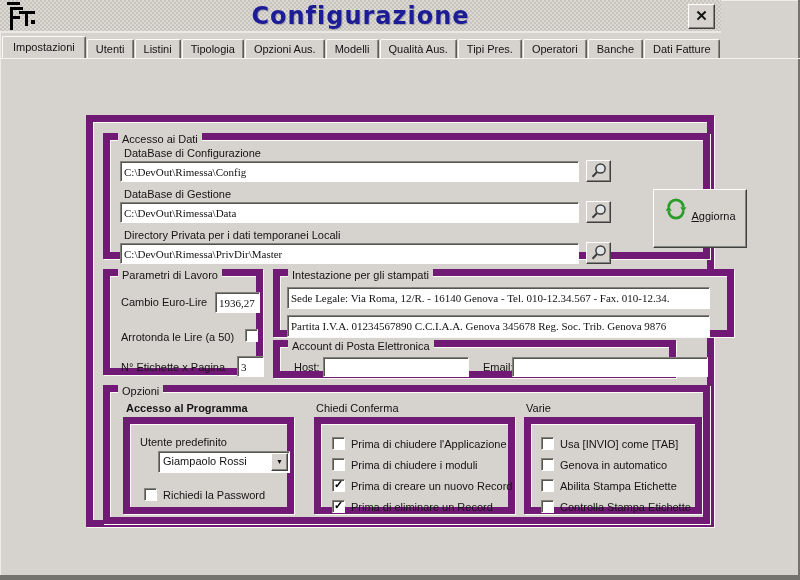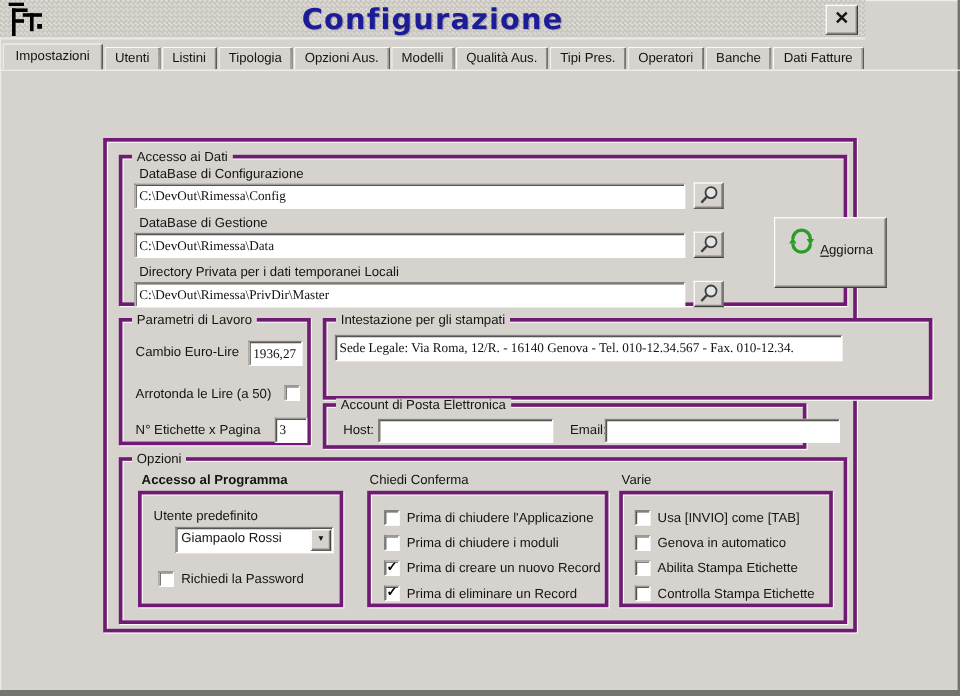--- a/index.html
+++ b/index.html
@@ -28,21 +28,21 @@
 
   
   .tabs { position:absolute; left:2px; top:36px; height:22px; display:flex; align-items:flex-end; white-space:nowrap; }
   .tab { height:19px; line-height:18px; padding:0 8px; margin-right:1px; background:#d6d3ce;
     border:1px solid #5c5a55; border-bottom:none; border-top-color:#fbfaf7; border-left-color:#fbfaf7;
     border-radius:2px 2px 0 0; box-shadow: inset -1px 0 0 #8a8882; }
   .tab.active { height:22px; line-height:20px; padding:0 10px; position:relative; z-index:2; }
   .page { position:absolute; left:0; top:58px; right:0; bottom:0; border-top:1px solid #f4f3ef; }
 
   
-  .etched { border:3px solid #701a75; box-shadow: 1px 1px 0 #fbfaf7, inset 1px 1px 0 #fbfaf7; padding-left: 16px; }
+  .etched { border:7px solid #701a75; box-shadow: 1px 1px 0 #fbfaf7, inset 1px 1px 0 #fbfaf7; padding-left: 16px; }
   .group { position:absolute; background:#d6d3ce; }
   .group-title { position:absolute; top:-7px; left:8px; background:#d6d3ce; padding:0 4px; line-height:13px; white-space:nowrap; }
   .lbl { position:absolute; white-space:nowrap; line-height:13px; }
   .edit { position:absolute; background:#fff; border:1px solid; border-color:#84827c #ffffff #ffffff #84827c;
     box-shadow: inset 1px 1px 0 #565550; font-family:Liberation Serif, serif; font-size:11px;
     padding:0 3px; color:#111; outline:none; }
   .btn3d { position:absolute; background:#d6d3ce; border:1px solid; border-color:#ffffff #404040 #404040 #ffffff;
     box-shadow: inset -1px -1px 0 #87857f; cursor:default; }
   .mag-btn svg { display:block; margin:1px auto 0; }
   .refresh-btn { text-align:center; padding-top:8px; }
@@ -139,23 +139,24 @@
       <div class="group etched" style="left:10px; top:147px; width:160px; height:106px;">
         <span class="group-title">Parametri di Lavoro</span>
         <span class="lbl" style="left:11px; top:20px;">Cambio Euro-Lire</span>
         <input class="edit" style="left: 105px; top: 16px; width: 45px; height: 21px;" value="1936,27">
         <span class="lbl" style="left:11px; top:55px;">Arrotonda le Lire  (a 50)</span>
         <div class="checkbox" style="left:135px; top:53px;"></div>
         <span class="lbl" style="left:11px; top:85px;">N° Etichette x Pagina</span>
         <input class="edit" style="left: 127px; top: 80px; width: 27px; height: 21px;" value="3">
       </div>
 
-      <div class="group etched" style="left:180px; top:147px; width:508px; height:68px;">
+      <div class="group etched" style="left:180px; top:147px; width:461px; height:68px;">
         <span class="group-title">Intestazione per gli stampati</span>
         <input class="edit" style="left: 7px; top: 11px; width: 423px; height: 22px;" value="Sede Legale: Via Roma, 12/R. - 16140 Genova - Tel. 010-12.34.567 - Fax. 010-12.34.">
+        <input class="edit" style="left: 7px; top: 39px; width: 423px; height: 22px;" value="Partita I.V.A. 01234567890 C.C.I.A.A. Genova 345678 Reg. Soc. Trib. Genova 9876">
       </div>
 
       <div class="group etched" style="left:180px; top:218px; width:403px; height:38px;">
         <span class="group-title">Account di Posta Elettronica</span>
         <span class="lbl" style="left:14px; top:14px;">Host:</span>
         <input class="edit" style="left: 43px; top: 10px; width: 146px; height: 20px;" value="">
         <span class="lbl" style="left:203px; top:14px;">Email:</span>
         <input class="edit" style="left: 232px; top: 10px; width: 196px; height: 20px;" value="">
       </div>
 

